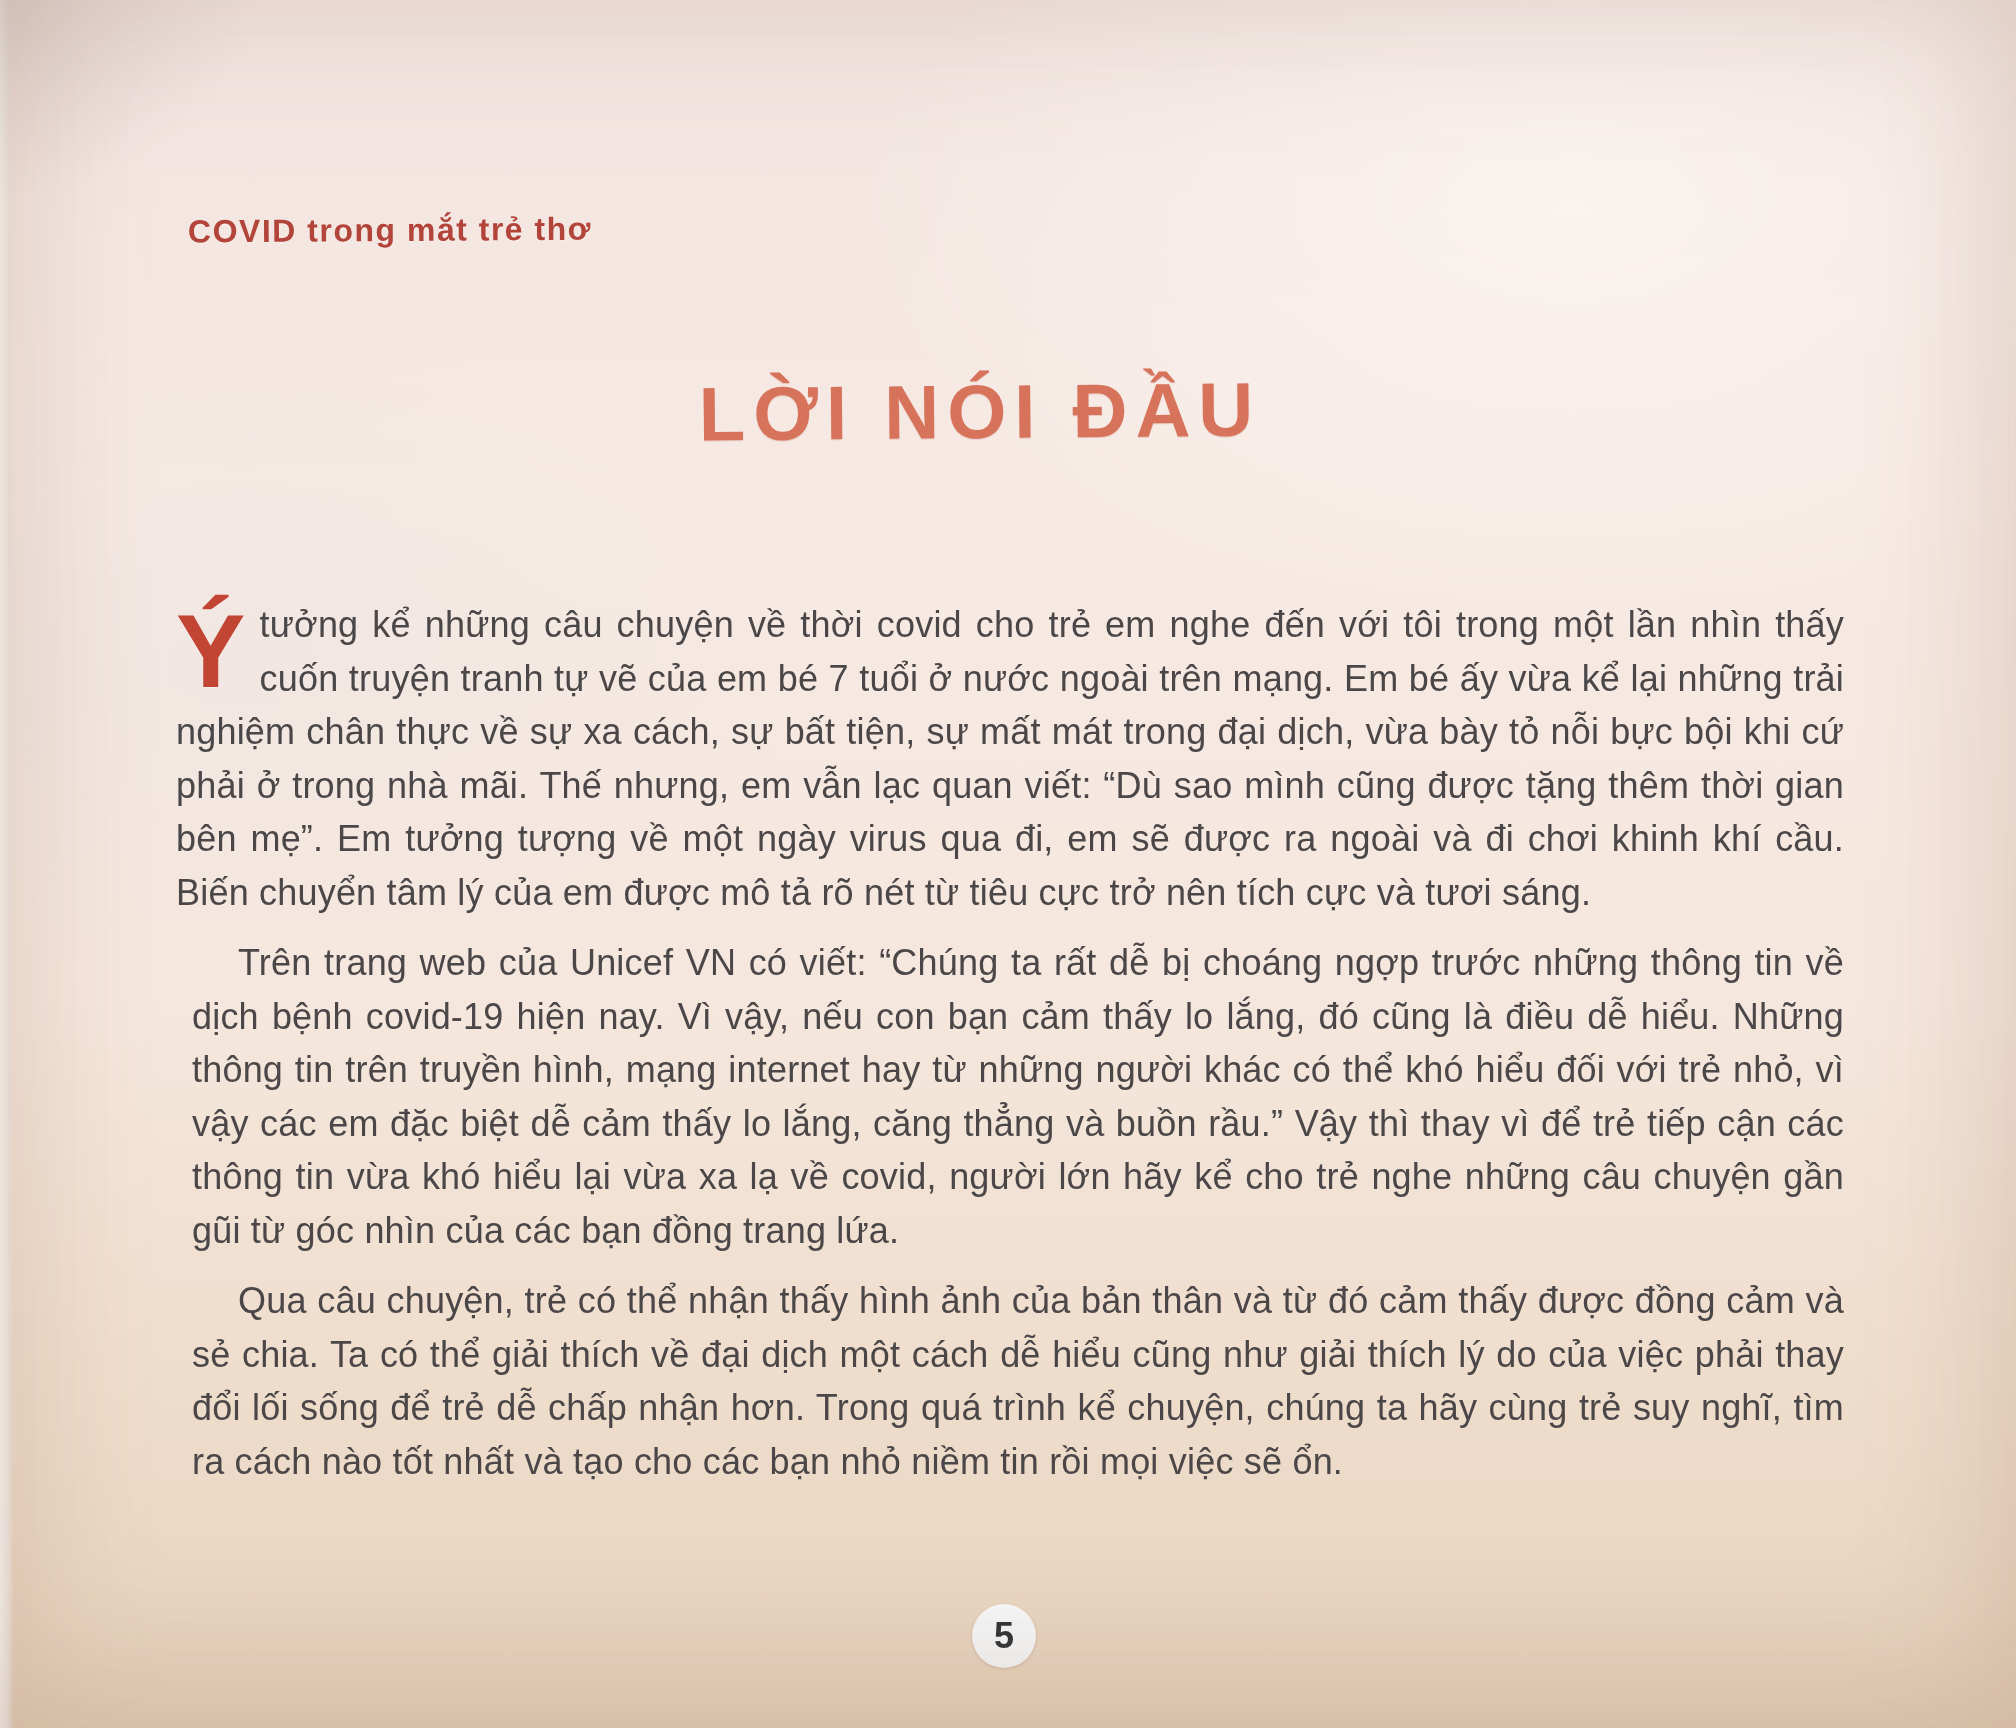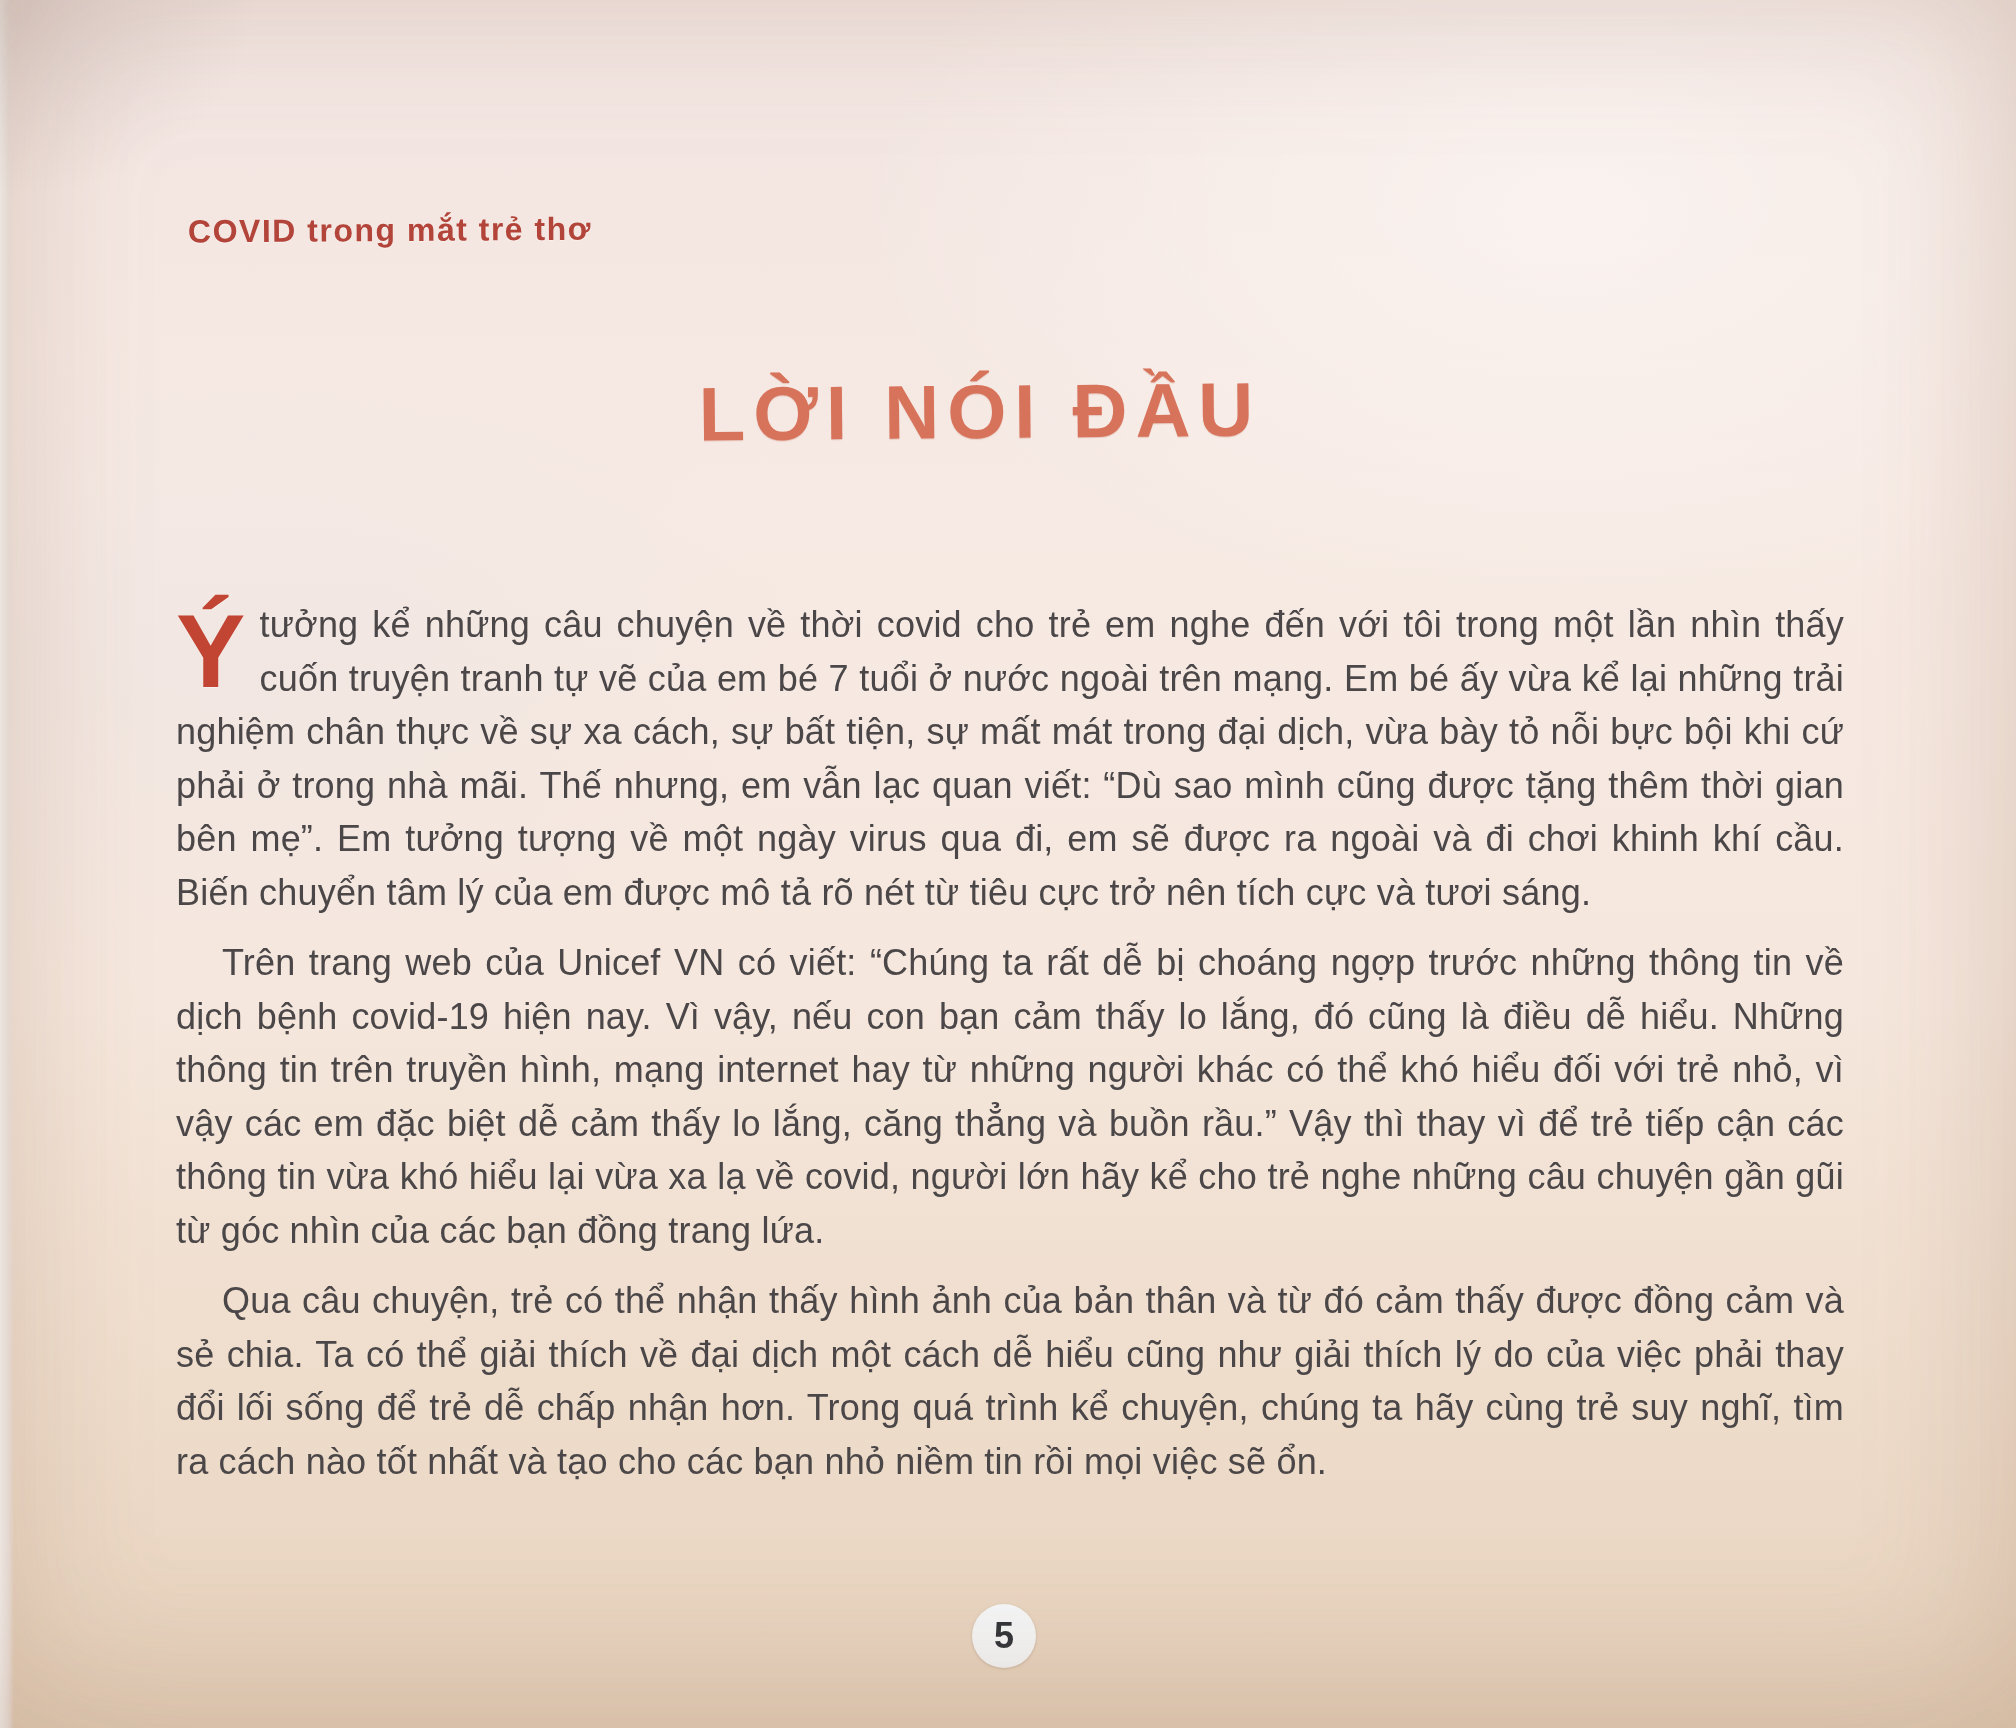--- a/index.html
+++ b/index.html
@@ -73,20 +73,21 @@
     line-height: 53.5px;
     letter-spacing: 0.2px;
     color: #4b4748;
     text-align: justify;
   }
   .body-text p {
     margin: 0 0 17px 0;
   }
   .body-text p.indented {
     text-indent: 46px;
+    margin-left: 16px;
   }
   .drop-cap {
     float: left;
     color: #c24534;
     font-size: 104px;
     line-height: 86px;
     padding: 10px 14px 0 0;
     font-weight: bold;
     text-shadow: 0 1px 0 rgba(255,255,255,0.4);
   }

